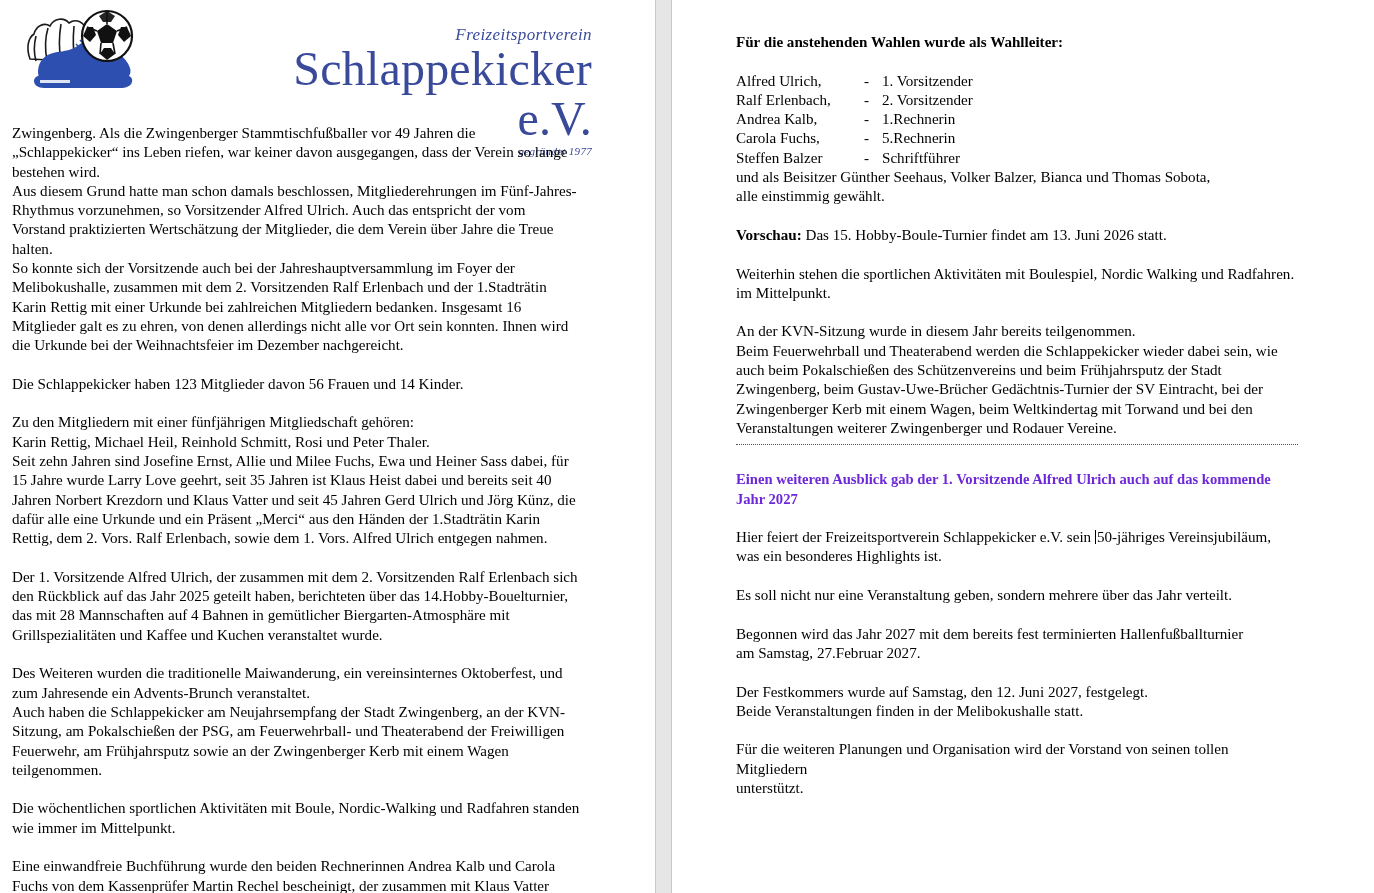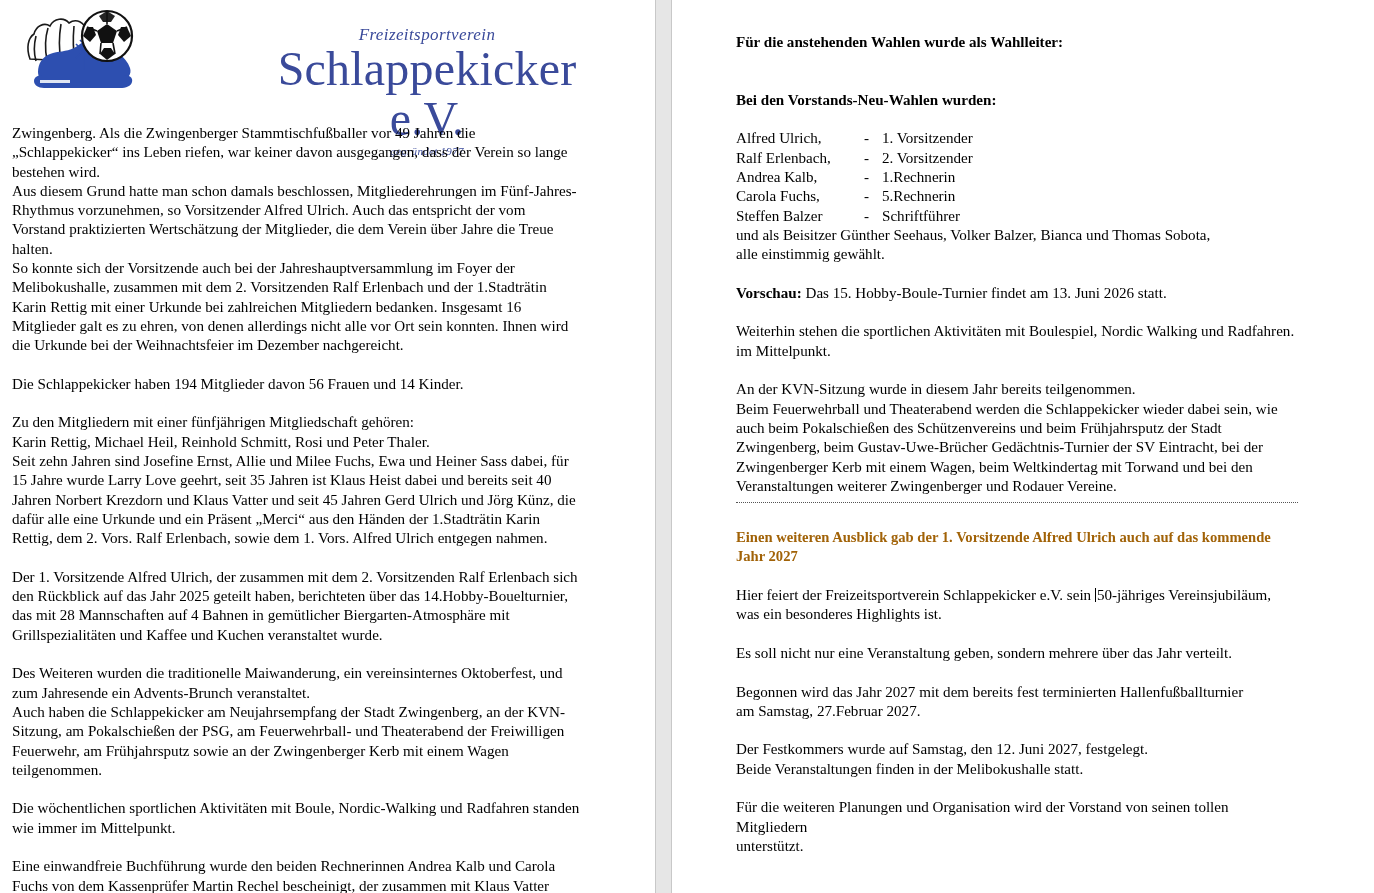--- a/index.html
+++ b/index.html
@@ -55,21 +55,21 @@
     left: 14px;
     top: 4px;
     width: 126px;
     height: 92px;
   }
   .wordmark {
     position: absolute;
     left: 262px;
     top: 26px;
     width: 330px;
-    text-align: center;
+    text-align: right;
     font-family: "Liberation Serif", "DejaVu Serif", serif;
     color: #3a4a9a;
     line-height: 1;
   }
   .wordmark-top {
     font-style: italic;
     font-size: 17px;
     letter-spacing: 0.4px;
     display: block;
     margin-bottom: 1px;
@@ -107,21 +107,21 @@
   }
 
   .para { margin: 0; }
   .para + .para { margin-top: 19.3px; }
 
   .hd-bold { font-weight: bold; }
   .inline-bold { font-weight: bold; }
 
   .red-head {
     font-weight: bold;
-    color: #a16207;
+    color: #6d28d9;
     font-size: 14.6px;
   }
 
   
   .dotted-rule {
     height: 0;
     border-top: 1.3px dotted #555555;
     width: 100%;
     margin: 6px 0 0 0;
   }
@@ -210,42 +210,41 @@
         <span class="wordmark-top">Freizeitsportverein</span>
         <span class="wordmark-main">Schlappekicker e.V.</span>
         <span class="wordmark-sub">gegründet 1977</span>
       </div>
     </div>
 
     <div class="body-left">
       <p class="para" style="white-space: pre-line;">Zwingenberg. Als die Zwingenberger Stammtischfußballer vor 49 Jahren die „Schlappekicker“ ins Leben riefen, war keiner davon ausgegangen, dass der Verein so lange bestehen wird.
  Aus diesem Grund hatte man schon damals beschlossen, Mitgliederehrungen im Fünf-Jahres-Rhythmus vorzunehmen, so Vorsitzender Alfred Ulrich. Auch das entspricht der vom Vorstand praktizierten Wertschätzung der Mitglieder, die dem Verein über Jahre die Treue halten.
 So konnte sich der Vorsitzende auch bei der Jahreshauptversammlung im Foyer der Melibokushalle, zusammen mit dem 2. Vorsitzenden Ralf Erlenbach und der 1.Stadträtin Karin Rettig mit einer Urkunde bei zahlreichen Mitgliedern bedanken. Insgesamt 16 Mitglieder galt es zu ehren, von denen allerdings nicht alle vor Ort sein konnten. Ihnen wird die Urkunde bei der Weihnachtsfeier im Dezember nachgereicht.</p>
-      <p class="para">Die Schlappekicker haben 194 Mitglieder davon 56 Frauen und 14 Kinder.</p>
+      <p class="para">Die Schlappekicker haben 123 Mitglieder davon 56 Frauen und 14 Kinder.</p>
       <p class="para" style="white-space: pre-line;">Zu den Mitgliedern mit einer fünfjährigen Mitgliedschaft gehören:
 Karin Rettig, Michael Heil, Reinhold Schmitt, Rosi und Peter Thaler.
 Seit zehn Jahren sind Josefine Ernst, Allie und Milee Fuchs, Ewa und Heiner Sass dabei, für 15 Jahre  wurde Larry Love geehrt, seit 35 Jahren ist Klaus Heist dabei und  bereits seit 40 Jahren Norbert Krezdorn und Klaus Vatter und seit 45 Jahren Gerd Ulrich und Jörg Künz, die dafür alle eine Urkunde und ein Präsent „Merci“ aus den Händen der 1.Stadträtin Karin Rettig, dem 2. Vors. Ralf Erlenbach, sowie dem 1. Vors. Alfred Ulrich entgegen nahmen.</p>
       <p class="para">Der 1. Vorsitzende Alfred Ulrich, der zusammen mit dem 2. Vorsitzenden Ralf Erlenbach sich den Rückblick auf das Jahr 2025 geteilt haben, berichteten über das 14.Hobby-Bouelturnier, das mit 28 Mannschaften auf 4 Bahnen in gemütlicher Biergarten-Atmosphäre mit Grillspezialitäten und Kaffee und Kuchen veranstaltet wurde.</p>
       <p class="para" style="white-space: pre-line;">Des Weiteren wurden die traditionelle Maiwanderung, ein vereinsinternes Oktoberfest, und zum Jahresende ein Advents-Brunch veranstaltet.
 Auch haben die Schlappekicker am Neujahrsempfang der Stadt Zwingenberg, an der KVN-Sitzung, am Pokalschießen der PSG, am Feuerwehrball- und Theaterabend der Freiwilligen Feuerwehr, am Frühjahrsputz sowie an der Zwingenberger Kerb mit einem Wagen teilgenommen.</p>
       <p class="para">Die wöchentlichen sportlichen Aktivitäten mit Boule, Nordic-Walking und Radfahren standen wie immer im Mittelpunkt.</p>
       <p class="para" style="white-space: pre-line;">Eine einwandfreie Buchführung wurde den beiden Rechnerinnen Andrea Kalb und Carola Fuchs von dem Kassenprüfer Martin Rechel bescheinigt, der zusammen mit Klaus Vatter geprüft hatte.
 Auf Antrag wurde der Vorstand einstimmig entlastet.
 Zu neuen Kassenprüfern wurden Karin Rettig, Richard Germann und Martin Rechel gewählt.</p>
     </div>
   </div>
 
   <div class="col-divider"></div>
 
   <div class="body-right">
 
     <p class="para hd-bold">Für die anstehenden Wahlen wurde als Wahlleiter:</p>
 
 
-    <p class="para hd-bold" style="margin-top:38.6px;">Bei den Vorstands-Neu-Wahlen wurden:</p>
 
     <div class="para board-list">
       <span class="b-name">Alfred Ulrich,</span>
       <span class="b-dash">-</span>
       <span class="b-role">1. Vorsitzender</span>
 
       <span class="b-name">Ralf Erlenbach,</span>
       <span class="b-dash">-</span>
       <span class="b-role">2. Vorsitzender</span>
 

